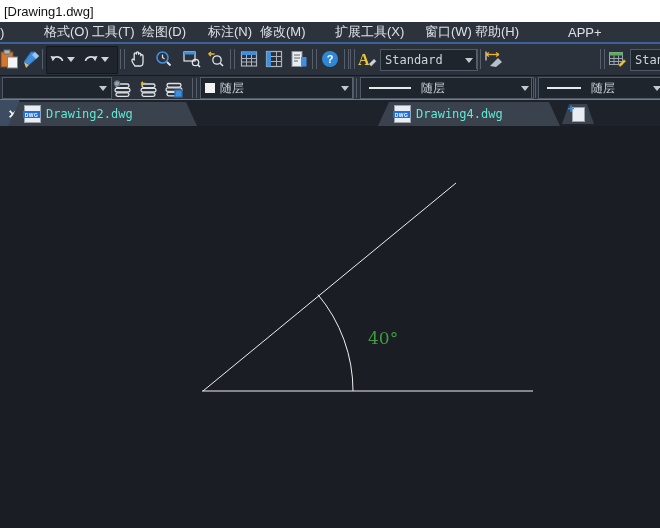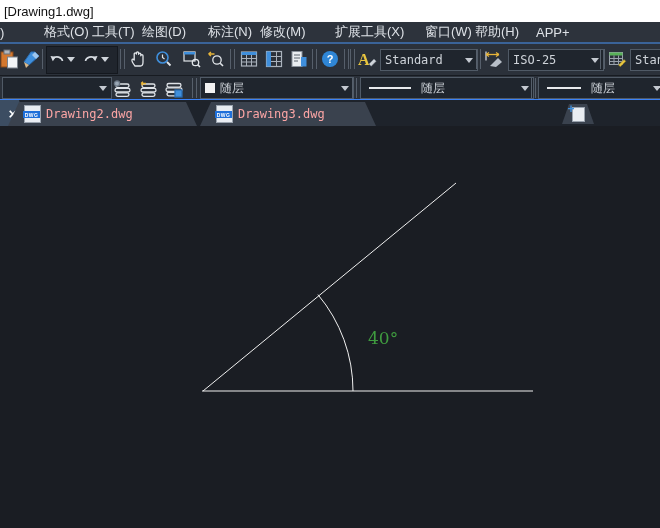--- a/index.html
+++ b/index.html
@@ -47,21 +47,21 @@
 
   
   .tabbar{left:0;top:100px;width:660px;height:26px;background:#1e232b;}
   .closebtn{position:absolute;left:0;top:0;width:26px;height:26px;background:#3c4d62;
     clip-path:polygon(0 0,19px 0,26px 100%,0 100%);
     display:flex;align-items:center;justify-content:center;cursor:pointer;
     color:#fff;font-size:15px;font-weight:bold;}
   .tab{position:absolute;top:2px;height:24px;background:#3a424e;
     display:flex;align-items:center;cursor:pointer;
     clip-path:polygon(11px 0,calc(100% - 11px) 0,100% 100%,0 100%);}
-  .tab .tlabel{color:#fca5a5;font-size:12px;font-family:"DejaVu Sans Mono",monospace;
+  .tab .tlabel{color:#5eead4;font-size:12px;font-family:"DejaVu Sans Mono",monospace;
     margin-left:5px;white-space:nowrap;overflow:hidden;}
   .dwgicon{position:relative;flex:none;width:15px;height:16px;margin-left:16px;
     background:#e9edf2;border:1px solid #9aa3ae;}
   .dwgicon .band{position:absolute;left:-2px;top:5px;width:17px;height:7px;
     background:#1e6fd9;color:#fff;font-size:5px;font-weight:bold;
     display:flex;align-items:center;justify-content:center;
     font-family:"Liberation Sans",sans-serif;letter-spacing:0.5px;}
   .newtab{position:absolute;top:4px;height:20px;width:32px;background:#3a424e;
     clip-path:polygon(7px 0,calc(100% - 7px) 0,100% 100%,0 100%);
     display:flex;align-items:center;justify-content:center;cursor:pointer;}
@@ -84,21 +84,21 @@
 <div class="abs menubar">
   <span class="mi" style="left:0">)</span>
   <span class="mi" style="left:44px">格式(O)</span>
   <span class="mi" style="left:92px">工具(T)</span>
   <span class="mi" style="left:142px">绘图(D)</span>
   <span class="mi" style="left:208px">标注(N)</span>
   <span class="mi" style="left:260px">修改(M)</span>
   <span class="mi" style="left:335px">扩展工具(X)</span>
   <span class="mi" style="left:425px">窗口(W)</span>
   <span class="mi" style="left:475px">帮助(H)</span>
-  <span class="mi" style="left:536px">APP+</span>
+  <span class="mi" style="left:568px">APP+</span>
 </div>
 <div class="abs blueline"></div>
 
 <div class="abs toolbar1">
 
   <div class="tbtn" style="left:-3px">
     <svg width="19" height="21" viewBox="0 0 19 21">
       <rect x="1" y="3" width="12" height="15" fill="#d4782f" stroke="#8a4a1a"></rect>
       <rect x="4" y="1" width="6" height="4" fill="#b0b6be" stroke="#6a7078"></rect>
       <rect x="7.5" y="8" width="10" height="11" fill="#f2f4f6" stroke="#7a828c"></rect>
@@ -214,24 +214,20 @@
   <div class="vsep" style="left:476px"></div>
 
   <div class="tbtn" style="left:482px">
     <svg width="22" height="20" viewBox="0 0 22 20" fill="none">
       <path d="M3 2.5 v9" stroke="#cfd4da" stroke-width="1.3"></path>
       <path d="M3 5.5 h13" stroke="#e8b53a" stroke-width="1.3"></path>
       <path d="M3 5.5 l3-2 M3 5.5 l3 2 M16 5.5 l-3-2 M16 5.5 l-3 2" stroke="#e8b53a" stroke-width="1.2"></path>
       <path d="M7 17 L15 9 L19 13 L13 18 Z" fill="#b8bfc8"></path>
     </svg>
   </div>
-  <div class="combo" style="left:508px;top:5px;width:86px">
-    <span class="val">ISO-25</span>
-    <span class="carr"></span>
-  </div>
 
   <div class="vsep" style="left:600px"></div>
 
   <div class="tbtn" style="left:605px">
     <svg width="20" height="20" viewBox="0 0 20 20" fill="none">
       <rect x="2.5" y="3.5" width="13" height="12" stroke="#9aa2ac" stroke-width="1"></rect>
       <rect x="2.5" y="3.5" width="13" height="3" fill="#58b158"></rect>
       <path d="M2.5 9.5 h13 M2.5 12.5 h13 M7 6.5 v9 M11.5 6.5 v9" stroke="#9aa2ac" stroke-width="1"></path>
       <path d="M11.5 16 l5.5-5.5 1.8 1.8-5.5 5.5z" fill="#e8c53f" stroke="#8a7a20" stroke-width="0.5"></path>
     </svg>
@@ -304,27 +300,27 @@
     <span>×</span>
   </div>
 
   <div class="tab" style="left:8px;width:189px">
     <span class="dwgicon">
       <span class="band">DWG</span>
     </span>
     <span class="tlabel">Drawing2.dwg</span>
   </div>
 
-  <div class="tab" style="left:200px;width:176px">
+
+  <div class="tab" style="left:378px;width:182px">
     <span class="dwgicon">
       <span class="band">DWG</span>
     </span>
-    <span class="tlabel">Drawing3.dwg</span>
-  </div>
-
+    <span class="tlabel">Drawing4.dwg</span>
+  </div>
 
   <div class="newtab" style="left:562px">
     <span class="page">
       <span class="plus">+</span>
     </span>
   </div>
 </div>
 
 <div class="abs canvas">
   <svg id="drawing-svg" width="660" height="402" style="background: rgb(26, 29, 35);">

